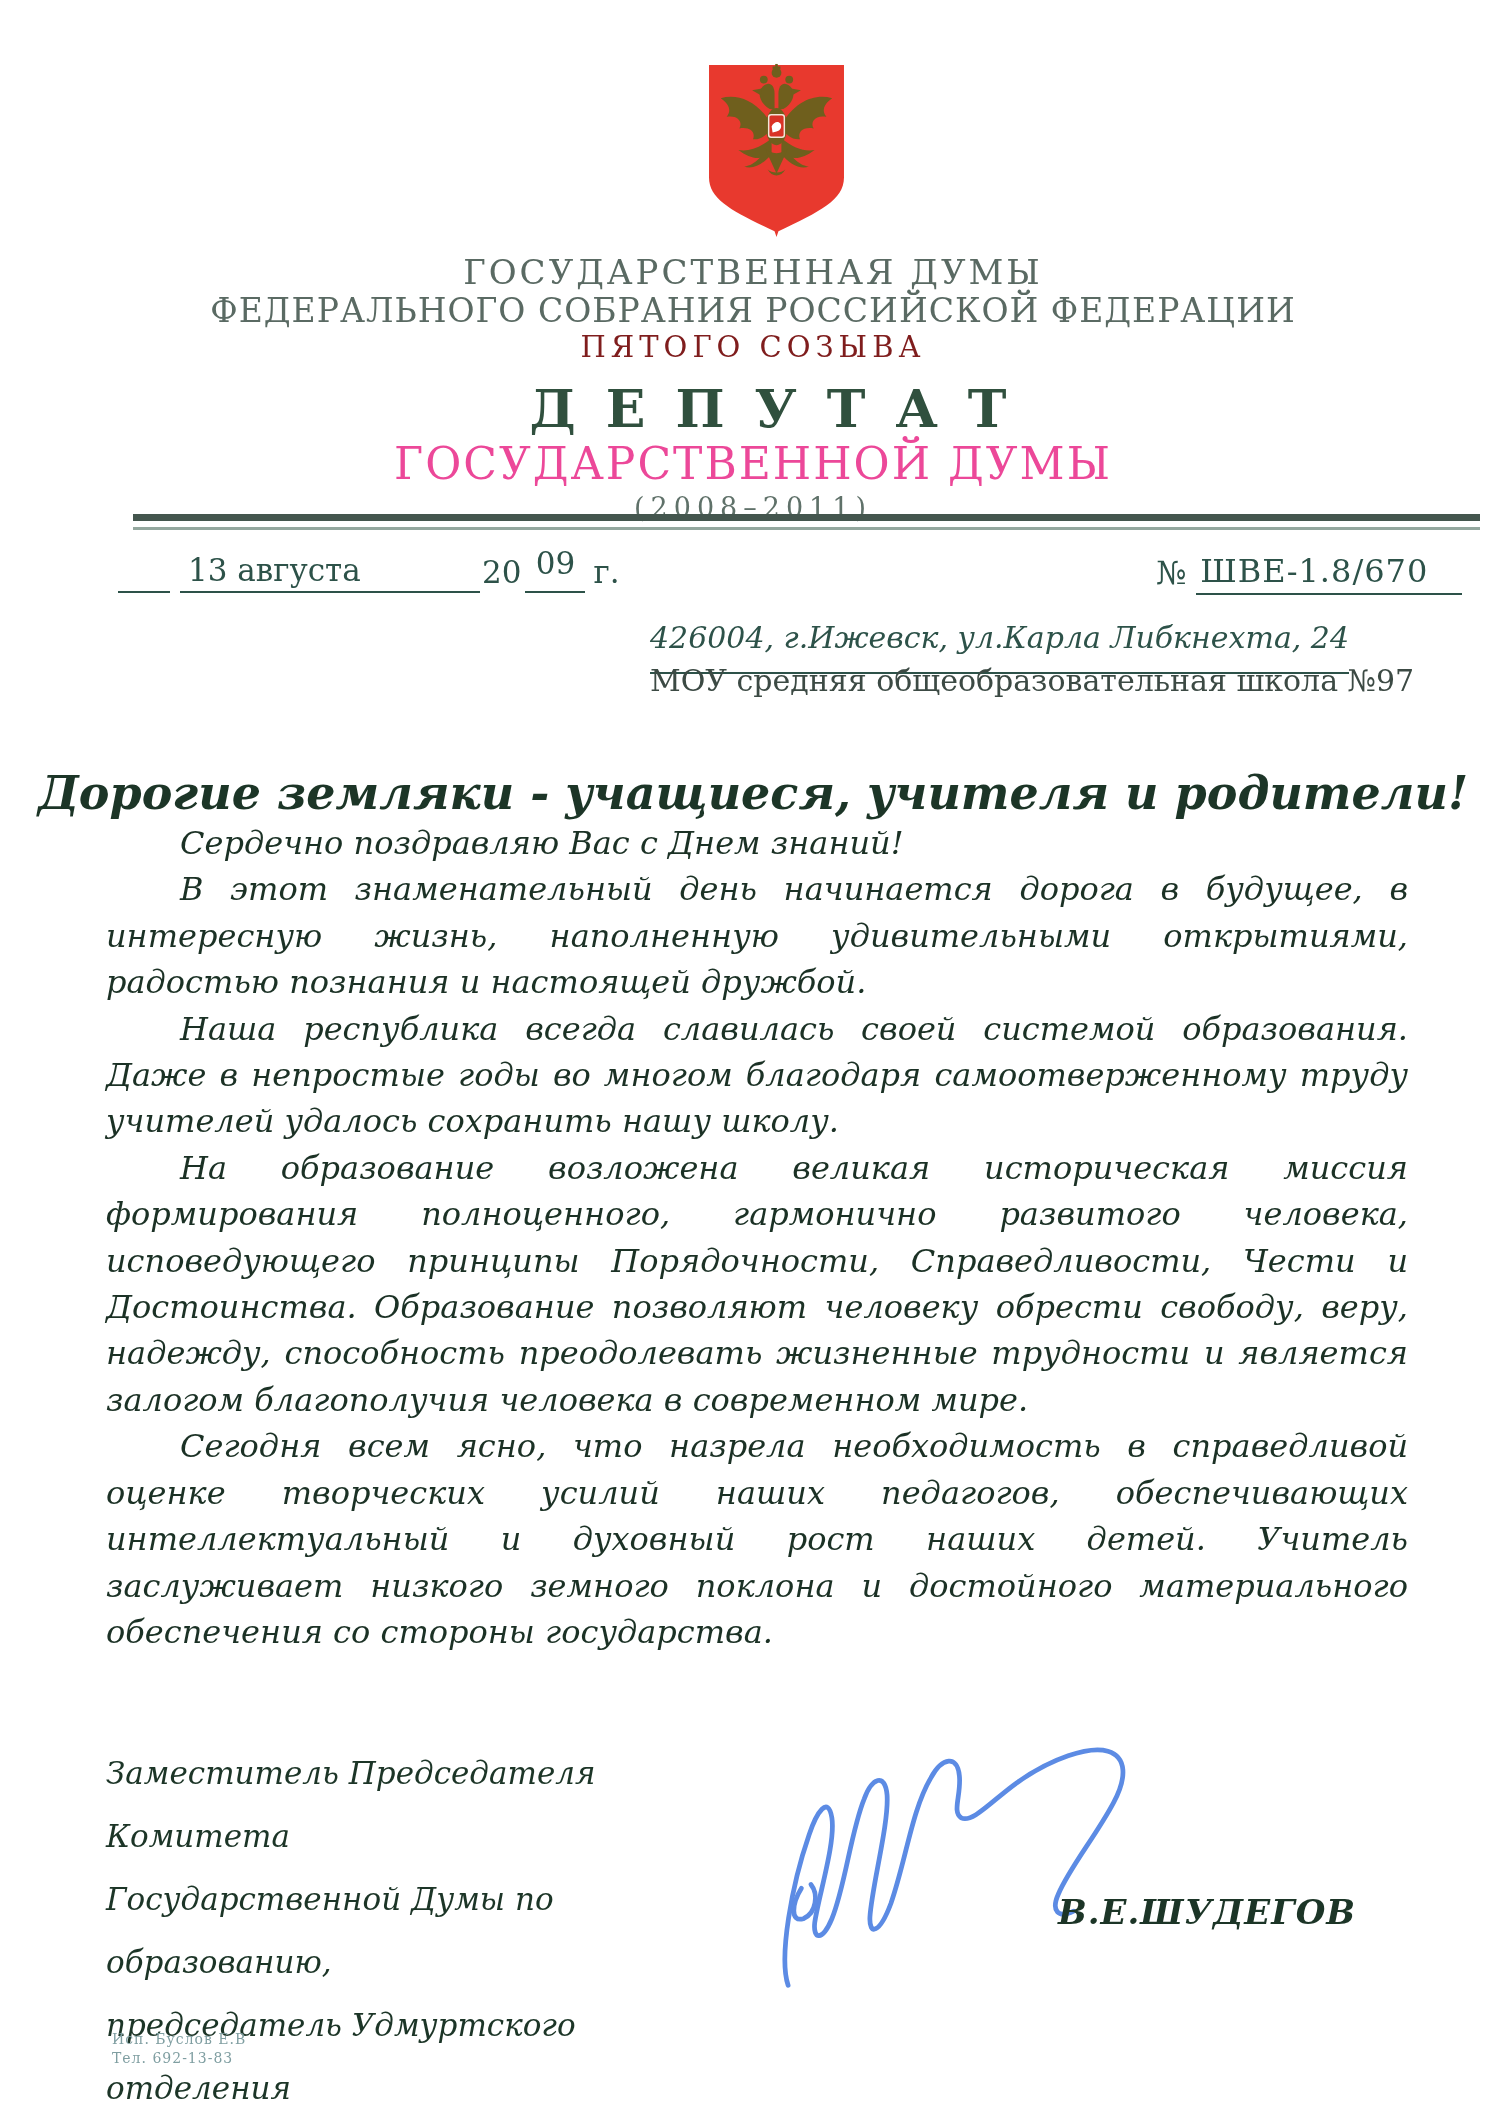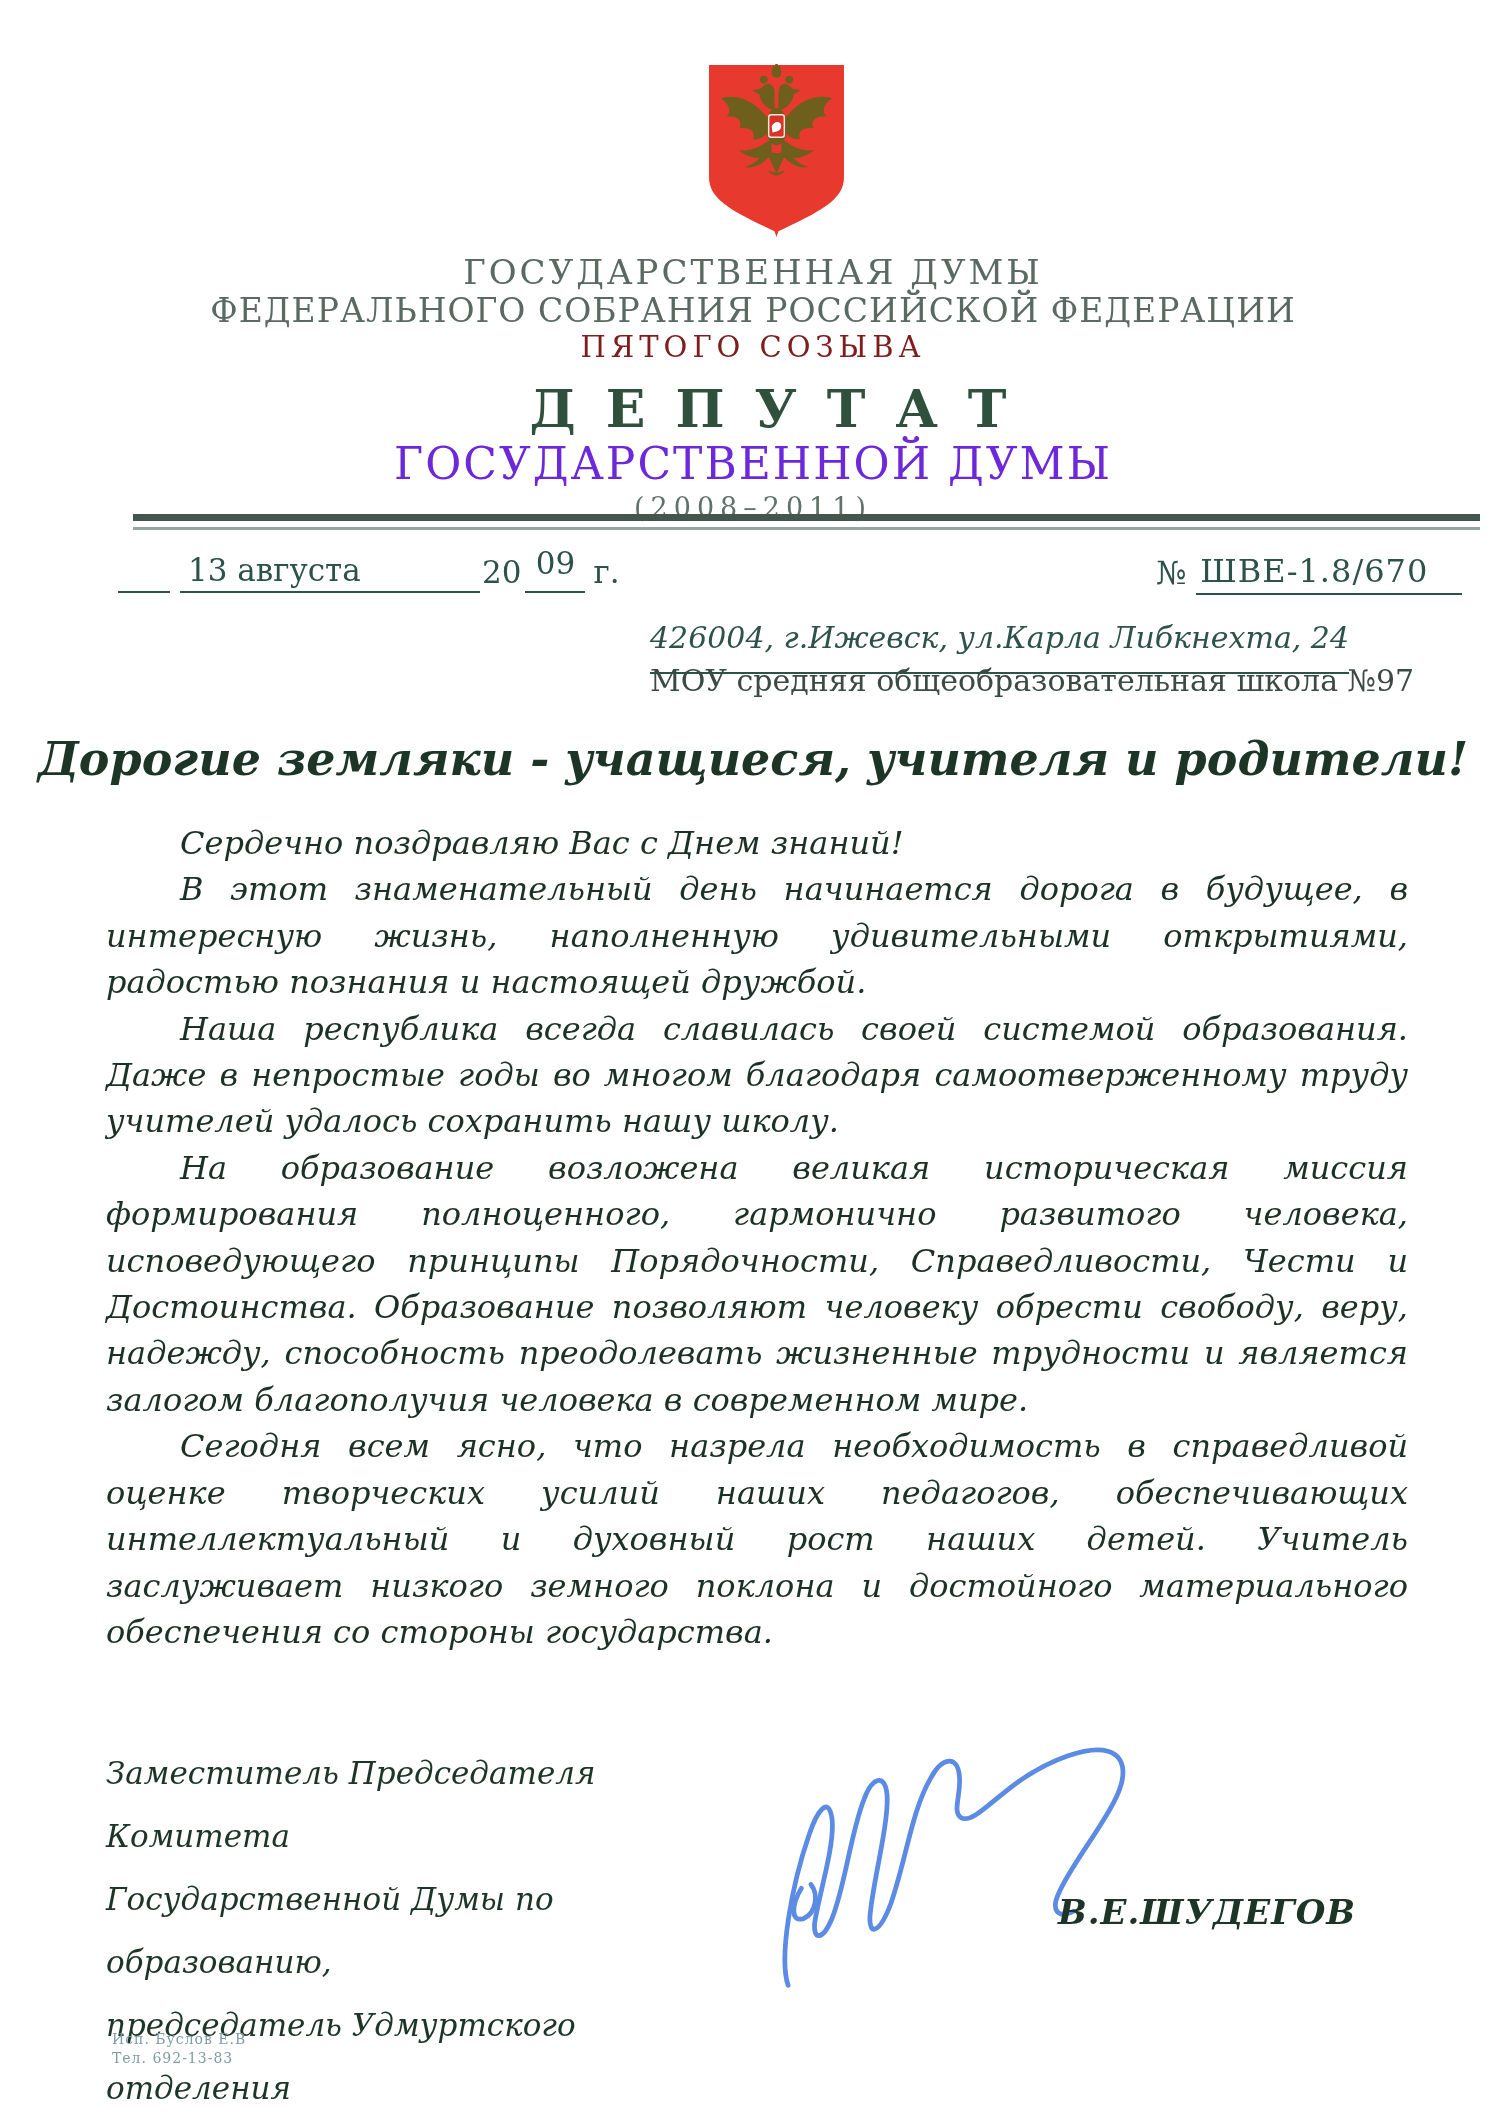--- a/index.html
+++ b/index.html
@@ -13,21 +13,21 @@
     color:#1b3125;
   }
   
   .arms{position:absolute;left:700px;top:62px;width:153px;height:178px;}
   
   .org-line{position:absolute;left:0;width:100%;text-align:center;color:#5a6a63;white-space:nowrap;}
   .org1{top:252px;font-size:34px;letter-spacing:3px;}
   .org2{top:291px;font-size:33px;letter-spacing:1px;}
   .org3{top:330px;font-size:29px;letter-spacing:5px;color:#7f1d1d;}
   .role1{top:378px;font-size:52px;font-weight:bold;letter-spacing:30px;padding-left:30px;color:#30503e;}
-  .role2{top:438px;font-size:44px;letter-spacing:2px;color:#6d28d9;}
+  .role2{top:438px;font-size:44px;letter-spacing:2px;color:#ec4899;}
   .role3{top:492px;font-size:27px;letter-spacing:6px;color:#5f7169;}
   .rule{position:absolute;left:133px;top:514px;width:1347px;}
   .rule .thick{height:7px;background:#44564e;}
   .rule .thin{height:3px;background:#93a79e;margin-top:6px;}
   
   .refrow{position:absolute;left:118px;top:552px;font-size:31px;color:#2d5249;}
   .refrow .row{display:flex;align-items:flex-end;white-space:nowrap;}
   .u{border-bottom:2px solid #2d5249;padding-bottom:3px;display:inline-block;}
   .blank-short{width:52px;margin-right:10px;}
   .date-main{width:292px;padding-left:8px;}
@@ -35,21 +35,21 @@
   .year-u{width:60px;text-align:center;margin-right:8px;}
   .raised{position:relative;top:-7px;}
   .gsuffix{padding-bottom:3px;}
   .numgrp{position:absolute;left:1156px;top:552px;font-size:32px;color:#2d5249;display:flex;align-items:flex-end;white-space:nowrap;}
   .num-sign{padding-bottom:3px;margin-right:10px;}
   .num-u{width:262px;padding-left:4px;letter-spacing:1px;}
   
   .addr1{position:absolute;left:650px;top:620px;font-size:30px;font-style:italic;color:#2d5249;border-bottom:2px solid #2d5249;padding-bottom:17px;}
   .addr2{position:absolute;left:650px;top:663px;font-size:30px;color:#3c4a44;}
   
-  .title{position:absolute;left:0;top:732px;width:100%;text-align:center;font-size:46px;font-weight:bold;font-style:italic;color:#1c3527;}
+  .title{position:absolute;left:0;top:766px;width:100%;text-align:center;font-size:46px;font-weight:bold;font-style:italic;color:#1c3527;}
   .body-text{position:absolute;left:106px;top:820px;width:1302px;font-size:32px;font-style:italic;line-height:46.4px;text-align:justify;color:#1b3125;}
   .body-text p{margin:0;text-indent:74px;}
   
   .sig-pos{position:absolute;left:106px;top:1742px;width:520px;font-size:31px;font-style:italic;line-height:63px;color:#1c3527;}
   .sig-svg{position:absolute;left:760px;top:1736px;width:395px;height:276px;}
   .sig-name{position:absolute;left:1058px;top:1892px;font-size:34px;font-weight:bold;font-style:italic;letter-spacing:1px;color:#1c3527;white-space:nowrap;}
   
   .footer{position:absolute;left:112px;top:2030px;font-size:14px;line-height:19px;color:#7f9ea1;letter-spacing:1px;}
 </style>
 </head>

